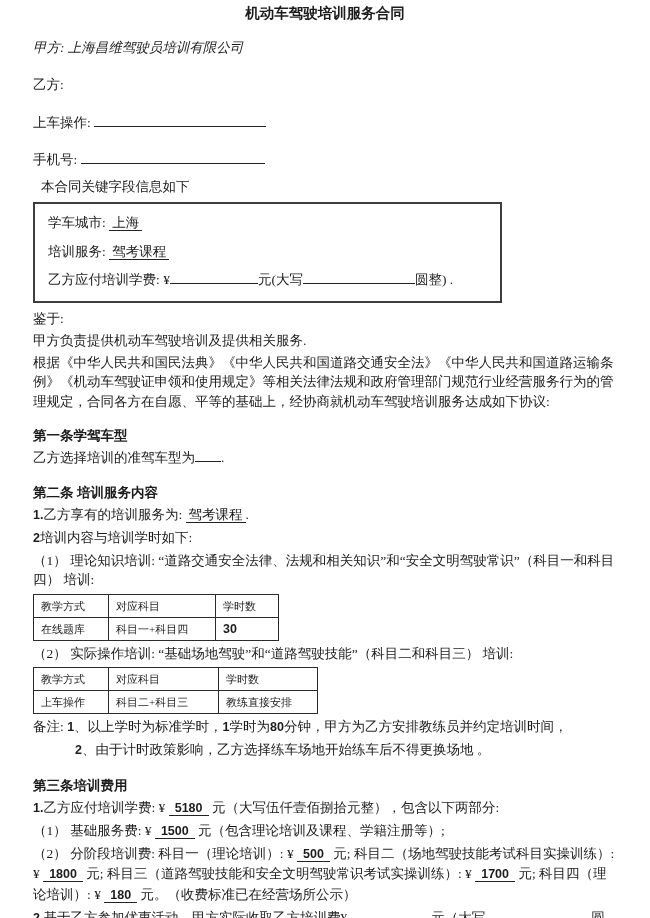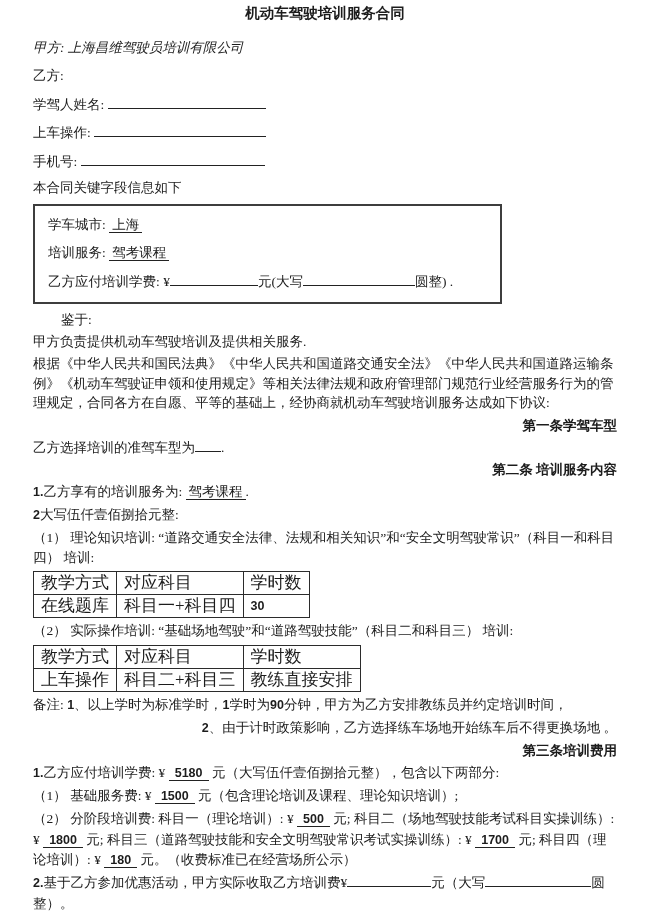--- a/index.html
+++ b/index.html
@@ -5,74 +5,73 @@
   html,body{margin:0;padding:0;background:#ffffff;}
   .page{
     width:650px;height:918px;box-sizing:border-box;
     background:#ffffff;color:#1c1c1c;
     font-family:"Liberation Serif","DejaVu Serif",serif;
     font-size:13.5px;line-height:19.5px;
     padding:2px 33px 0 33px;overflow:hidden;position:relative;
   }
   .title{text-align:center;font-weight:bold;font-size:14.5px;margin:2px 0 4px 0;}
   p{margin:0;}
-  .row{margin-top:9px;}
+  .row{margin-top:18px;}
   .row-lg{margin-top:14px;font-style:italic;}
   .u{border-bottom:1.5px solid #222;padding:0 3px;}
   .b{font-weight:bold;font-family:"Liberation Sans","DejaVu Sans",sans-serif;font-size:12.5px;}
   .b.u{padding:0 6px;}
   .blank{display:inline-block;border-bottom:1.5px solid #222;height:13px;vertical-align:baseline;}
   .keybox{
     border:2px solid #3d3d3d;margin-top:6px;margin-right:115px;
     padding:9px 13px 11px 13px;
   }
   .keybox p{margin-top:9px;}
   .keybox p:first-child{margin-top:0;}
-  .heading{font-weight:bold;margin-top:3px;text-align:right;}
+  .heading{font-weight:bold;margin-top:15px;}
   .para{margin-top:2.5px;}
   table{border-collapse:collapse;margin:4px 0 3px 0;}
   td{
     border:1.6px solid #2b2b2b;padding:1px 7px;
-    line-height:20px;font-size:17px;white-space:nowrap;
+    line-height:20px;font-size:11px;white-space:nowrap;
   }
   .t1 .c1{width:60px;} .t1 .c2{width:92px;} .t1 .c3{width:48px;}
   .t2 .c1{width:60px;} .t2 .c2{width:95px;} .t2 .c3{width:84px;}
-  .indent{padding-left:42px;text-align:right;}
+  .indent{padding-left:42px;}
 </style>
 </head>
 <body>
 
 <div class="page">
 
   <div class="title">机动车驾驶培训服务合同</div>
 
   <p class="row-lg"><span>甲方: 上海昌维驾驶员培训有限公司</span></p>
   <p class="row"><span>乙方:</span></p>
-  <p class="row"><span>学驾人姓名: </span><span class="blank" style="width: 158px;"></span></p>
   <p class="row"><span>上车操作: </span><span class="blank" style="width: 172px;"></span></p>
   <p class="row"><span>手机号: </span><span class="blank" style="width: 184px;"></span></p>
 
-  <p class="row" style="margin-top:7px;"><span>本合同关键字段信息如下</span></p>
+  <p class="row" style="margin-top:7px;margin-left:8px;"><span>本合同关键字段信息如下</span></p>
 
   <div class="keybox">
     <p><span>学车城市: </span><span class="u">上海</span></p>
     <p><span>培训服务: </span><span class="u">驾考课程</span></p>
     <p><span>乙方应付培训学费: ¥</span><span class="blank" style="width: 88px;"></span><span>元(大写</span><span class="blank" style="width: 112px;"></span><span>圆整) .</span></p>
   </div>
 
-  <p class="para" style="margin-top:6px;margin-left:28px;"><span>鉴于:</span></p>
+  <p class="para" style="margin-top:6px;"><span>鉴于:</span></p>
   <p class="para"><span>甲方负责提供机动车驾驶培训及提供相关服务.</span></p>
   <p class="para"><span>根据《中华人民共和国民法典》《中华人民共和国道路交通安全法》《中华人民共和国道路运输条例》《机动车驾驶证申领和使用规定》等相关法律法规和政府管理部门规范行业经营服务行为的管理规定，合同各方在自愿、平等的基础上，经协商就机动车驾驶培训服务达成如下协议:</span></p>
 
   <p class="heading">第一条学驾车型</p>
   <p class="para"><span>乙方选择培训的准驾车型为</span><span class="blank" style="width: 26px;"></span><span>.</span></p>
 
   <p class="heading">第二条 培训服务内容</p>
   <p class="para"><span class="b">1.</span><span>乙方享有的培训服务为: </span><span class="u">驾考课程</span><span>.</span></p>
-  <p class="para"><span class="b">2</span><span>大写伍仟壹佰捌拾元整:</span></p>
+  <p class="para"><span class="b">2</span><span>培训内容与培训学时如下:</span></p>
   <p class="para"><span>（1） 理论知识培训: “道路交通安全法律、法规和相关知识”和“安全文明驾驶常识”（科目一和科目四） 培训:</span></p>
 
   <table class="t1">
     <tbody>
         <tr>
       <td class="c1">教学方式</td>
       <td class="c2">对应科目</td>
       <td class="c3">学时数</td>
     </tr>
     <tr>
@@ -93,22 +92,22 @@
       <td class="c3">学时数</td>
     </tr>
     <tr>
       <td class="c1">上车操作</td>
       <td class="c2">科目二+科目三</td>
       <td class="c3">教练直接安排</td>
     </tr>
   </tbody>
     </table>
 
-  <p class="para"><span>备注: </span><span class="b">1</span><span>、以上学时为标准学时，</span><span class="b">1</span><span>学时为</span><span class="b">90</span><span>分钟，甲方为乙方安排教练员并约定培训时间，</span></p>
+  <p class="para"><span>备注: </span><span class="b">1</span><span>、以上学时为标准学时，</span><span class="b">1</span><span>学时为</span><span class="b">80</span><span>分钟，甲方为乙方安排教练员并约定培训时间，</span></p>
   <p class="para indent"><span class="b">2</span><span>、由于计时政策影响，乙方选择练车场地开始练车后不得更换场地 。</span></p>
 
   <p class="heading">第三条培训费用</p>
   <p class="para"><span class="b">1.</span><span>乙方应付培训学费: ¥ </span><span class="b u">5180</span><span> 元（大写伍仟壹佰捌拾元整），包含以下两部分:</span></p>
-  <p class="para"><span>（1） 基础服务费: ¥ </span><span class="b u">1500</span><span> 元（包含理论培训及课程、理论知识培训）;</span></p>
+  <p class="para"><span>（1） 基础服务费: ¥ </span><span class="b u">1500</span><span> 元（包含理论培训及课程、学籍注册等）;</span></p>
   <p class="para"><span>（2） 分阶段培训费: 科目一（理论培训）: ¥ </span><span class="b u">500</span><span> 元; 科目二（场地驾驶技能考试科目实操训练）: ¥ </span><span class="b u">1800</span><span> 元; 科目三（道路驾驶技能和安全文明驾驶常识考试实操训练）: ¥ </span><span class="b u">1700</span><span> 元; 科目四（理论培训）: ¥ </span><span class="b u">180</span><span> 元。（收费标准已在经营场所公示）</span></p>
   <p class="para"><span class="b">2.</span><span>基于乙方参加优惠活动，甲方实际收取乙方培训费¥</span><span class="blank" style="width: 84px;"></span><span>元（大写</span><span class="blank" style="width: 106px;"></span><span>圆整）。</span></p>
 
 </div>
 
 </body></html>

